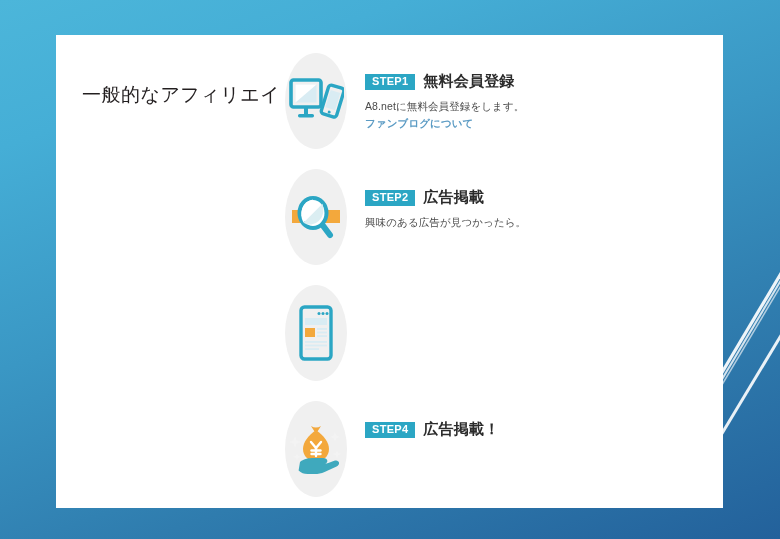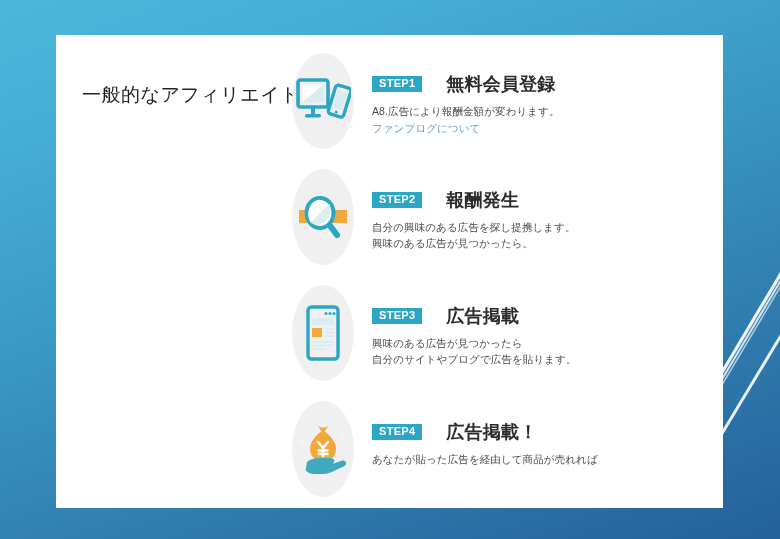--- a/index.html
+++ b/index.html
@@ -48,21 +48,21 @@
     width: 226px;
     text-align: center;
     font-size: 19px;
     letter-spacing: 0.5px;
     color: #231f20;
     line-height: 1.3;
   }
 
   .steps {
     position: absolute;
-    left: 230px;
+    left: 223px;
     top: 14px;
     width: 430px;
   }
 
   .step {
     position: relative;
     display: flex;
     align-items: flex-start;
     height: 116px;
   }
@@ -107,42 +107,43 @@
     background: #2ba6c4;
     color: #ffffff;
     font-size: 11px;
     font-weight: bold;
     letter-spacing: 0.3px;
     padding: 2px 7px 3px 7px;
     line-height: 1;
   }
 
   .step-name {
-    margin-left: 24px;
-    font-size: 18px;
+    margin-left: 8px;
+    font-size: 15px;
     font-weight: bold;
     color: #2b2b2b;
     letter-spacing: 0.2px;
   }
 
   .step-line {
     font-size: 10.5px;
     color: #4a4a4a;
     line-height: 1.55;
     letter-spacing: 0.1px;
   }
 
   .step-link {
     display: block;
     font-size: 10.5px;
     color: #5b9bc4;
     line-height: 1.55;
     letter-spacing: 0.1px;
     text-decoration: none;
     margin-top: 1px;
+    font-weight: bold;
   }
 </style>
 </head>
 <body>
 
 <div id="slide">
 
   <svg class="streaks" viewBox="0 0 140 539" preserveAspectRatio="none" aria-hidden="true">
     <g stroke="#ffffff" fill="none" stroke-linecap="butt">
       <line x1="18" y1="480" x2="168" y2="228" stroke-width="3.2" opacity="0.92"></line>
@@ -174,21 +175,21 @@
               <rect x="39" y="17" width="10" height="18" fill="#d9ecf3"></rect>
               <circle cx="44" cy="38.5" r="1.5" fill="#2ba6c4"></circle>
             </g>
           </svg>
         </div>
         <div class="step-body">
           <div class="step-title-row">
             <span class="step-badge">STEP1</span>
             <span class="step-name">無料会員登録</span>
           </div>
-          <div class="step-line">A8.広告により報酬金額が変わります。</div>
+          <div class="step-line">A8.netに無料会員登録をします。</div>
           <a href="#" class="step-link">ファンブログについて</a>
         </div>
       </div>
 
       <div class="step">
         <div class="step-icon">
           <span class="blob"></span>
           <svg width="56" height="54" viewBox="0 0 56 54" aria-hidden="true">
 
             <rect x="4" y="20" width="48" height="13" fill="#f3a83c"></rect>
@@ -196,23 +197,22 @@
             <line x1="33" y1="33" x2="42" y2="45" stroke="#2ba6c4" stroke-width="6" stroke-linecap="round"></line>
 
             <ellipse cx="25" cy="23" rx="13.5" ry="15" fill="#ffffff" stroke="#2ba6c4" stroke-width="4"></ellipse>
             <path d="M25 9.5 a13.5 15 0 0 0 -9.5 23.2 z" fill="#ffffff"></path>
             <path d="M34.5 13.8 a13.5 15 0 0 1 -19 18.9 z" fill="#dbeef2"></path>
           </svg>
         </div>
         <div class="step-body">
           <div class="step-title-row">
             <span class="step-badge">STEP2</span>
-            <span class="step-name">報酬発生</span>
+            <span class="step-name">広告掲載</span>
           </div>
-          <div class="step-line">自分の興味のある広告を探し提携します。</div>
           <div class="step-line">興味のある広告が見つかったら。</div>
         </div>
       </div>
 
       <div class="step">
         <div class="step-icon">
           <span class="blob"></span>
           <svg width="56" height="58" viewBox="0 0 56 58" aria-hidden="true">
             <rect x="13" y="3" width="30" height="52" rx="3.5" fill="none" stroke="#2ba6c4" stroke-width="3.4"></rect>
 
@@ -225,28 +225,20 @@
             <rect x="17" y="24" width="10" height="9" fill="#f3a83c"></rect>
 
             <rect x="29" y="24" width="10" height="1.8" fill="#d9ecf3"></rect>
             <rect x="29" y="27.6" width="10" height="1.8" fill="#d9ecf3"></rect>
             <rect x="29" y="31.2" width="10" height="1.8" fill="#d9ecf3"></rect>
 
             <rect x="17" y="37" width="22" height="1.8" fill="#d9ecf3"></rect>
             <rect x="17" y="40.6" width="22" height="1.8" fill="#d9ecf3"></rect>
             <rect x="17" y="44.2" width="14" height="1.8" fill="#d9ecf3"></rect>
           </svg>
-        </div>
-        <div class="step-body">
-          <div class="step-title-row">
-            <span class="step-badge">STEP3</span>
-            <span class="step-name">広告掲載</span>
-          </div>
-          <div class="step-line">興味のある広告が見つかったら</div>
-          <div class="step-line">自分のサイトやブログで広告を貼ります。</div>
         </div>
       </div>
 
       <div class="step">
         <div class="step-icon">
           <span class="blob"></span>
           <svg width="58" height="58" viewBox="0 0 58 58" aria-hidden="true">
 
             <g fill="#f3f3f3">
               <path d="M8 16 l1.6 4.4 4.4 1.6 -4.4 1.6 -1.6 4.4 -1.6 -4.4 -4.4 -1.6 4.4 -1.6 z"></path>
@@ -270,19 +262,18 @@
             <path d="M13 42 c4 -3.5 9 -4 14 -4 h9 c2.4 0 4.4 1.2 4.4 3 s-2 3 -4.4 3 h-6
                      c5 0 9 0 12 -1.2 l6 -2.2 c1.9 -0.7 3.6 0.4 4 2 c0.4 1.7 -0.7 3.2 -2.4 4
                      l-12 5.4 c-3.4 1.5 -6.3 2 -10 2 h-7 c-3.6 0 -6.6 -1.3 -9 -3.6 z" fill="#3fa9bd"></path>
           </svg>
         </div>
         <div class="step-body">
           <div class="step-title-row">
             <span class="step-badge">STEP4</span>
             <span class="step-name">広告掲載！</span>
           </div>
-          <div class="step-line">あなたが貼った広告を経由して商品が売れれば</div>
         </div>
       </div>
 
     </div>
   </div>
 </div>
 
 </body></html>

